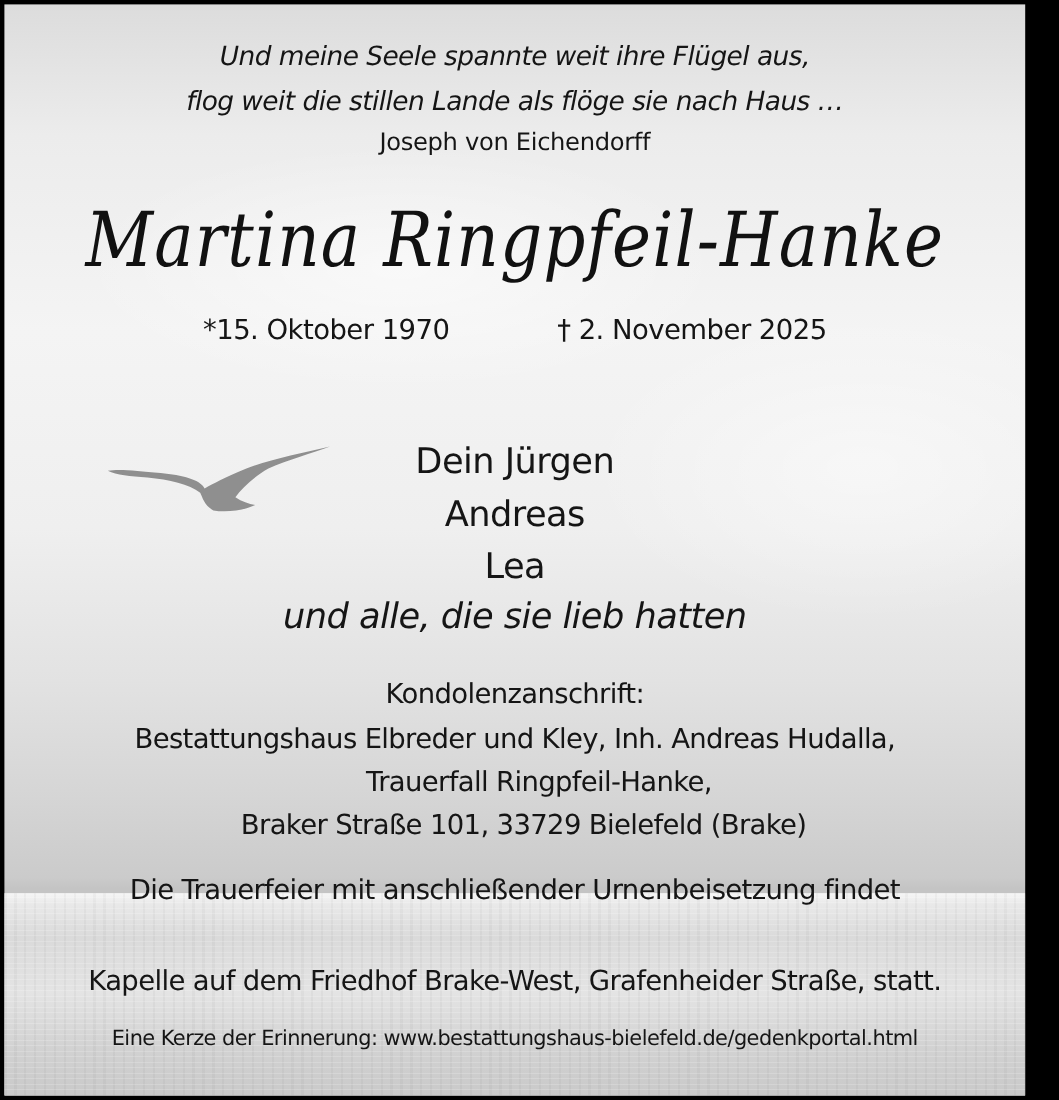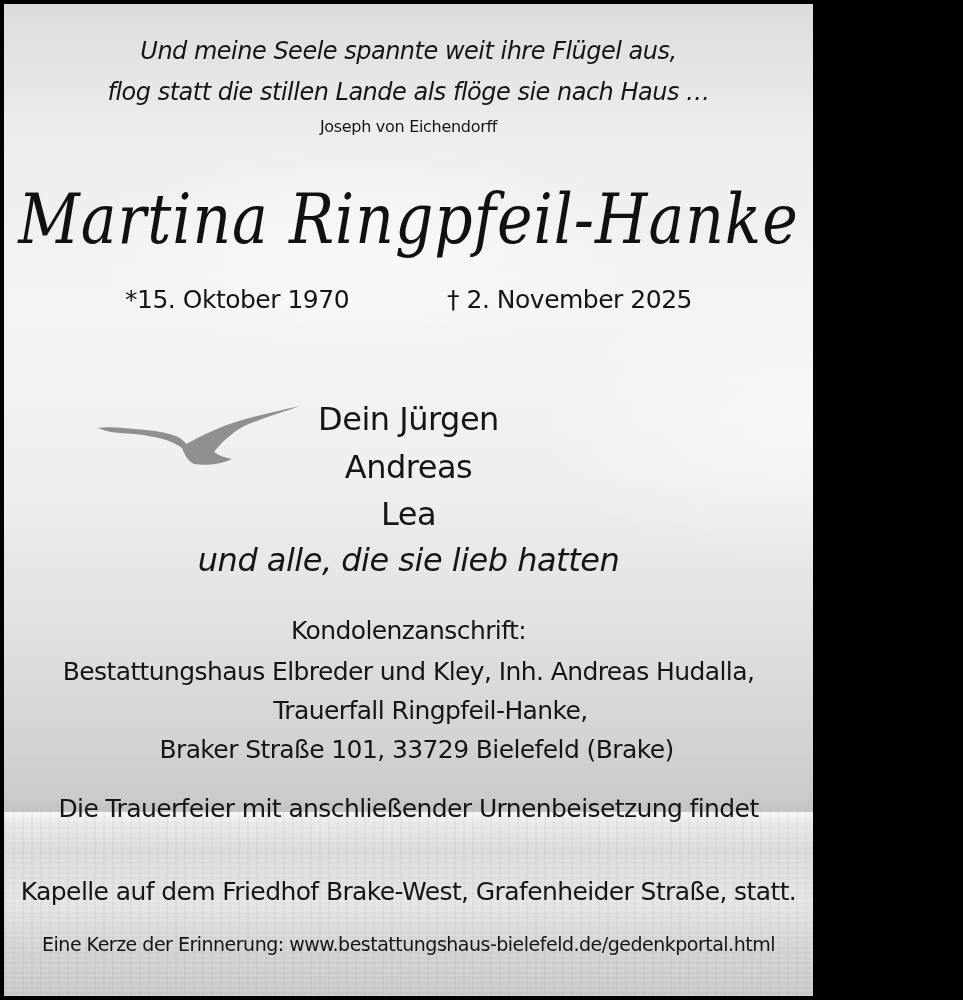--- a/index.html
+++ b/index.html
@@ -1,18 +1,18 @@
 <!DOCTYPE html>
 <html><head>
 <meta charset="utf-8">
 <style>
   html, body { margin:0; padding:0; }
   body { width:963px; height:1000px; overflow:hidden; background:#000; }
   .card {
-    position:absolute; left:4px; top:4px; width:809px; height:992px;
+    position:absolute; left:4px; top:4px; width:928px; height:992px;
     overflow:hidden;
     background:
       radial-gradient(ellipse 420px 160px at 360px 240px, rgba(255,255,255,0.55), rgba(255,255,255,0) 70%),
       radial-gradient(ellipse 360px 200px at 780px 420px, rgba(255,255,255,0.45), rgba(255,255,255,0) 70%),
       linear-gradient(180deg, #dcdcdc 0%, #ececec 12%, #f4f4f4 30%, #efefef 48%, #e2e2e2 62%, #d6d6d6 72%, #cbcbcb 80%, #c4c4c4 81%);
   }
   .sea {
     position:absolute; left:0; right:0; top:808px; bottom:0;
     background:
       linear-gradient(180deg, #f6f6f6 0px, #e9e9e9 10px, #dadada 40px, #e4e4e4 90px, #d2d2d2 140px, #c8c8c8 190px),
@@ -21,21 +21,21 @@
   .sea::after {
     content:""; position:absolute; inset:0;
     background-image:
       repeating-linear-gradient(0deg, rgba(255,255,255,0.18) 0 1px, rgba(0,0,0,0) 1px 5px),
       repeating-linear-gradient(90deg, rgba(0,0,0,0.03) 0 2px, rgba(0,0,0,0) 2px 9px);
   }
   .content { position:absolute; inset:0; text-align:center; color:#151515;
     font-family:"DejaVu Sans", sans-serif; }
   .line { position:absolute; left:0; right:0; white-space:nowrap; }
   .quote { font-style:italic; font-size:24px; letter-spacing:-0.5px; }
-  .author { font-size:16px; letter-spacing:-0.3px; }
+  .author { font-size:22px; letter-spacing:-0.3px; }
   .name {
     font-family:"DejaVu Serif", serif; font-style:italic; font-size:60px;
     font-weight:normal; letter-spacing:1px; color:#111;
     transform:scaleY(1.15);
   }
   .dates { font-size:25px; letter-spacing:-0.5px; }
   .dates span { display:inline-block; }
   .dates .gap { width:98px; }
   .mid { font-size:24px; letter-spacing:-0.5px; }
   .big { font-size:32px; letter-spacing:-0.5px; }
@@ -50,21 +50,21 @@
   <div class="sea"></div>
 
   <svg class="bird" viewBox="0 0 210 70">
     <path d="M4 24 C 14 22, 30 24, 52 26 C 72 28, 88 32, 92 40 C 100 36, 110 30, 130 22 C 150 14, 180 8, 206 2
              C 190 8, 168 14, 150 22 C 136 30, 126 40, 120 48 C 126 52, 132 54, 138 55
              C 128 60, 112 62, 100 60 C 92 56, 90 48, 88 44 C 78 36, 60 32, 40 30 C 24 29, 12 28, 4 24 Z" fill="#8f8f8f"></path>
   </svg>
 
   <div class="content">
     <div class="line quote" style="top:33px;">Und meine Seele spannte weit ihre Flügel aus,</div>
-    <div class="line quote" style="top:74px;">flog statt die stillen Lande als flöge sie nach Haus …</div>
+    <div class="line quote" style="top:74px;">flog weit die stillen Lande als flöge sie nach Haus …</div>
     <div class="line author" style="top:113px;">Joseph von Eichendorff</div>
 
     <div class="line name" style="top:180px;">Martina Ringpfeil-Hanke</div>
 
     <div class="line dates" style="top:281px;">
       <span>*15. Oktober 1970</span><span class="gap"></span><span>† 2. November 2025</span>
     </div>
 
 
     <div class="line big" style="top:396px;">Dein Jürgen</div>

